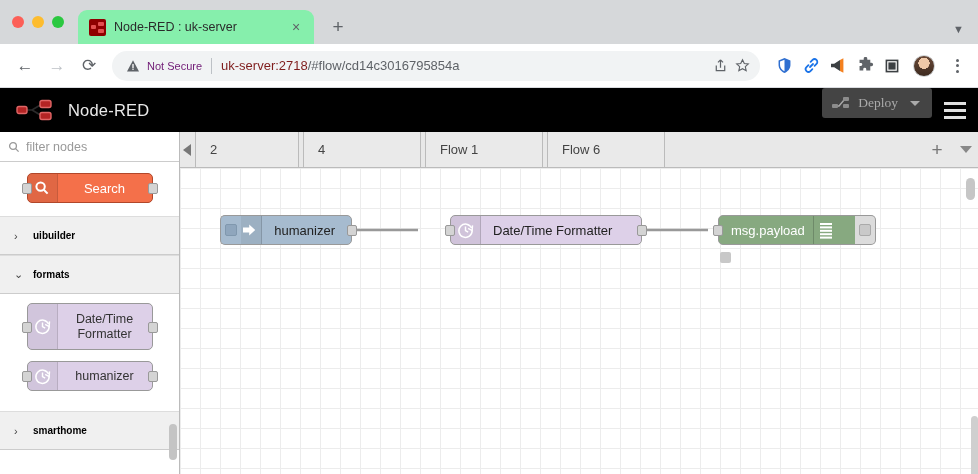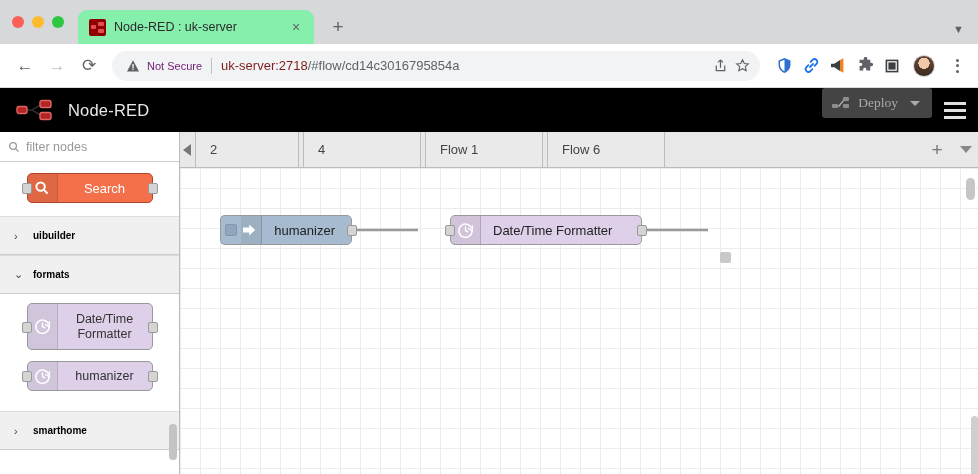--- a/index.html
+++ b/index.html
@@ -517,20 +517,38 @@
             <svg width="19" height="19" viewBox="0 0 20 20" fill="none" stroke="#fff" stroke-width="1.5">
                 <path d="M16.4 7.4A7 7 0 1 0 17 10"></path>
                 <path d="M17.4 4.6 17 10l-4.2-2.3"></path>
                 <path d="M10 5.8V10l2.8 1.8"></path>
               </svg>
           </span>
           <span class="flabel">Date/Time Formatter</span>
           <span class="port out"></span>
         </div>
 
+        <div class="fnode debug" style="left:538px; top:47px; width:142px;">
+          <span class="port in"></span>
+          <span class="flabel">msg.payload</span>
+          <span class="dbgbars">
+            <svg width="14" height="17" viewBox="0 0 14 17">
+                <g fill="#fff">
+                  <rect x="1" y="1" width="12" height="2"></rect>
+                  <rect x="1" y="4.4" width="12" height="2"></rect>
+                  <rect x="1" y="7.8" width="12" height="2"></rect>
+                  <rect x="1" y="11.2" width="12" height="2"></rect>
+                  <rect x="1" y="14.6" width="12" height="2"></rect>
+                </g>
+              </svg>
+          </span>
+          <span class="debug-btn">
+              <i></i>
+            </span>
+        </div>
 
         <div class="node-status" style="left:540px; top:84px;">
           <span class="status-dot"></span>
         </div>
 
         <div class="vscroll-thumb"></div>
         <div class="vscroll-thumb2"></div>
       </div>
 
     </div>

